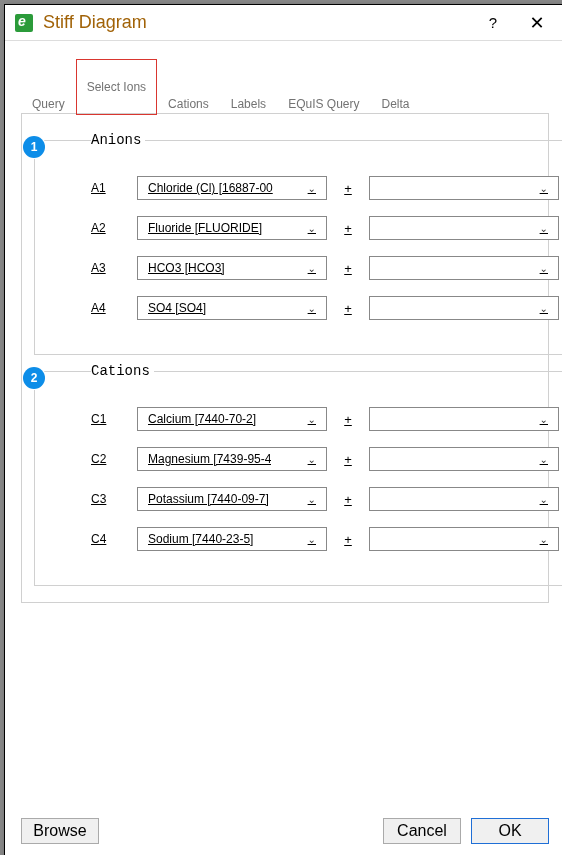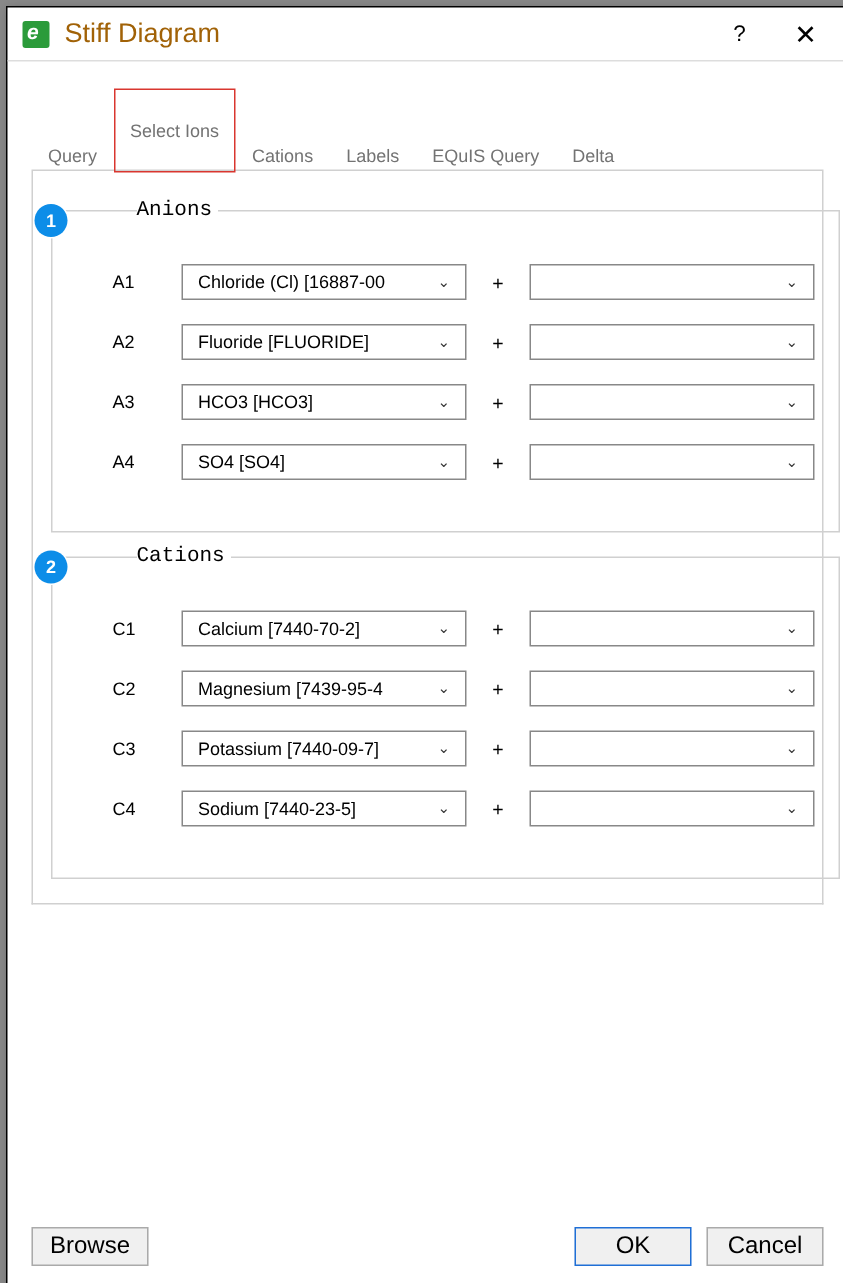--- a/index.html
+++ b/index.html
@@ -116,22 +116,23 @@
       font-weight: bold;
       display: flex;
       align-items: center;
       justify-content: center;
       font-size: 12px;
       box-shadow: 0 0 0 1px #fff;
     }
     .row {
       display: flex;
       align-items: center;
-      margin: 16px 0;
+      margin: 16px 16px;
       gap: 14px;
+      text-decoration: underline;
     }
     .row-label {
       width: 32px;
       font-size: 12px;
     }
     .combo {
       width: 190px;
       height: 24px;
       border: 1px solid #888;
       display: flex;
@@ -316,17 +317,17 @@
           </div>
         </div>
       </fieldset>
 
     </div>
   </div>
 
   <div class="footer">
     <button class="btn">Browse</button>
     <div class="spacer"></div>
+    <button class="btn">Cancel</button>
     <button class="btn primary">OK</button>
-    <button class="btn">Cancel</button>
   </div>
 
 </div>
 
 </body></html>

